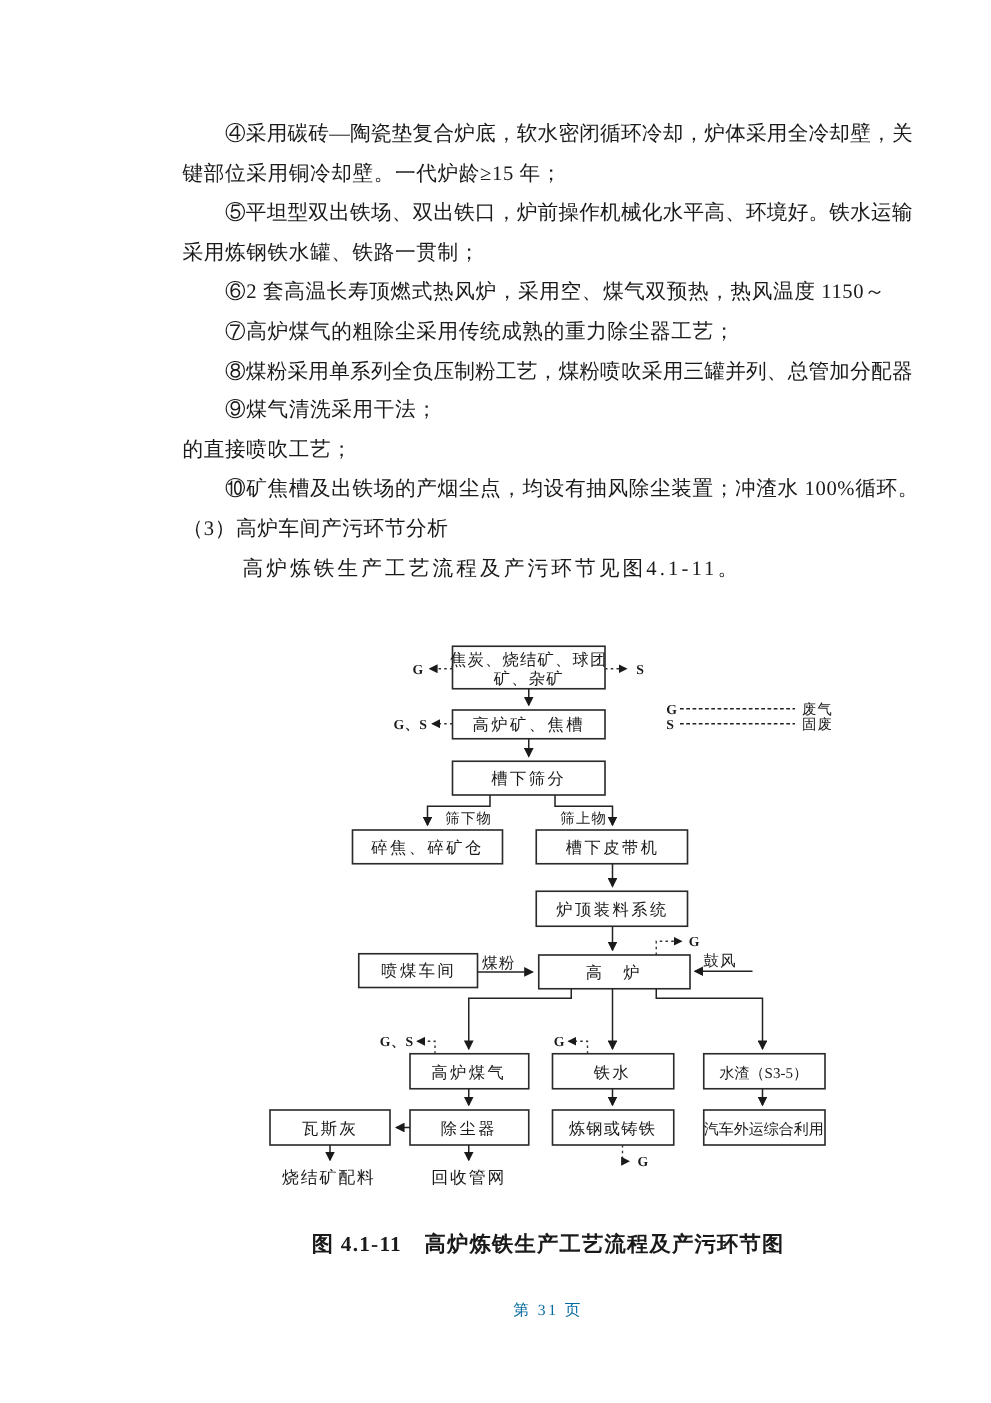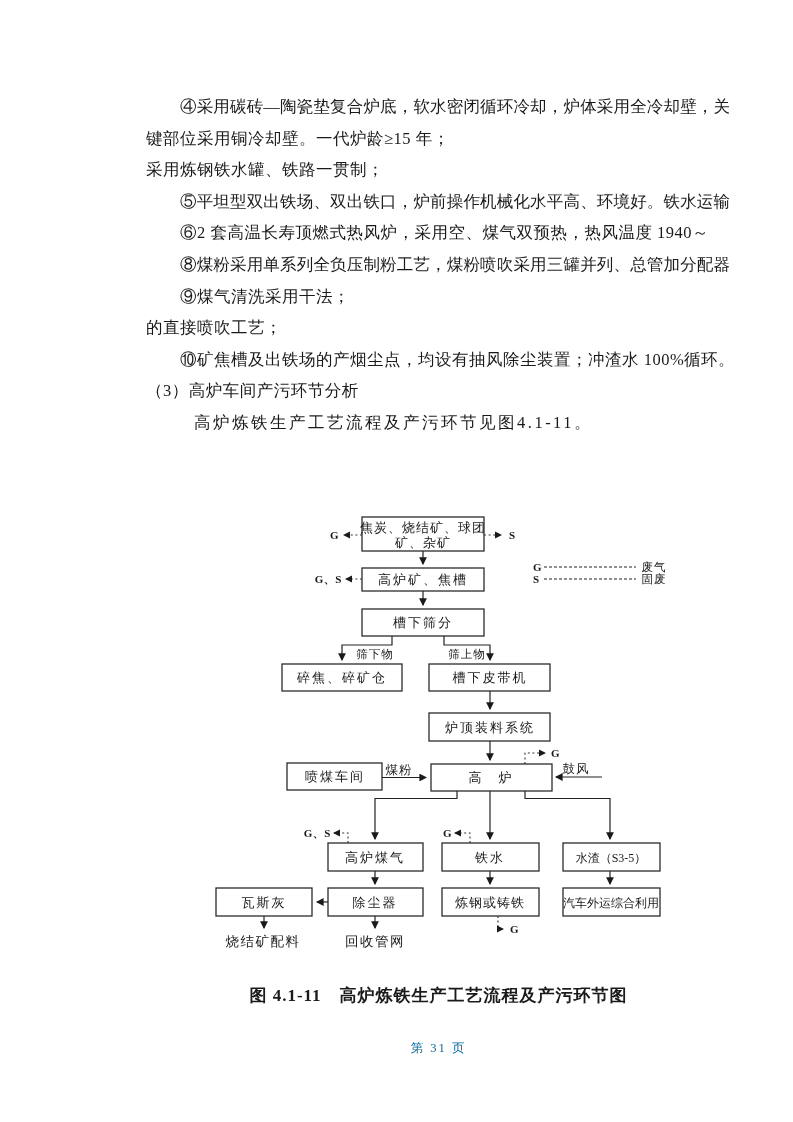--- a/index.html
+++ b/index.html
@@ -41,23 +41,24 @@
   svg.flow line.dash { stroke:#222; stroke-width:1.1; stroke-dasharray:3 2; }
 </style>
 </head>
 <body>
 
 <div class="page">
 
   <div class="body-text">
     <div class="line ind j">④采用碳砖—陶瓷垫复合炉底，软水密闭循环冷却，炉体采用全冷却壁，关</div>
     <div class="line">键部位采用铜冷却壁。一代炉龄≥15 年；</div>
+    <div class="line ind j">⑤平坦型双出铁场、双出铁口，炉前操作机械化水平高、环境好。铁水运输</div>
     <div class="line">采用炼钢铁水罐、铁路一贯制；</div>
-    <div class="line ind j">⑤平坦型双出铁场、双出铁口，炉前操作机械化水平高、环境好。铁水运输</div>
-    <div class="line ind">⑥2 套高温长寿顶燃式热风炉，采用空、煤气双预热，热风温度 1940～</div>
+    <div class="line ind">⑥2 套高温长寿顶燃式热风炉，采用空、煤气双预热，热风温度 1150～</div>
+    <div class="line ind">⑦高炉煤气的粗除尘采用传统成熟的重力除尘器工艺；</div>
     <div class="line ind j">⑧煤粉采用单系列全负压制粉工艺，煤粉喷吹采用三罐并列、总管加分配器</div>
     <div class="line ind">⑨煤气清洗采用干法；</div>
     <div class="line">的直接喷吹工艺；</div>
     <div class="line ind">⑩矿焦槽及出铁场的产烟尘点，均设有抽风除尘装置；冲渣水 100%循环。</div>
     <div class="line heading">（3）高炉车间产污环节分析</div>
     <div class="line intro">高炉炼铁生产工艺流程及产污环节见图4.1-11。</div>
   </div>
 
   <svg class="flow" width="793" height="1122" viewBox="0 0 793 1122">
     <defs>

